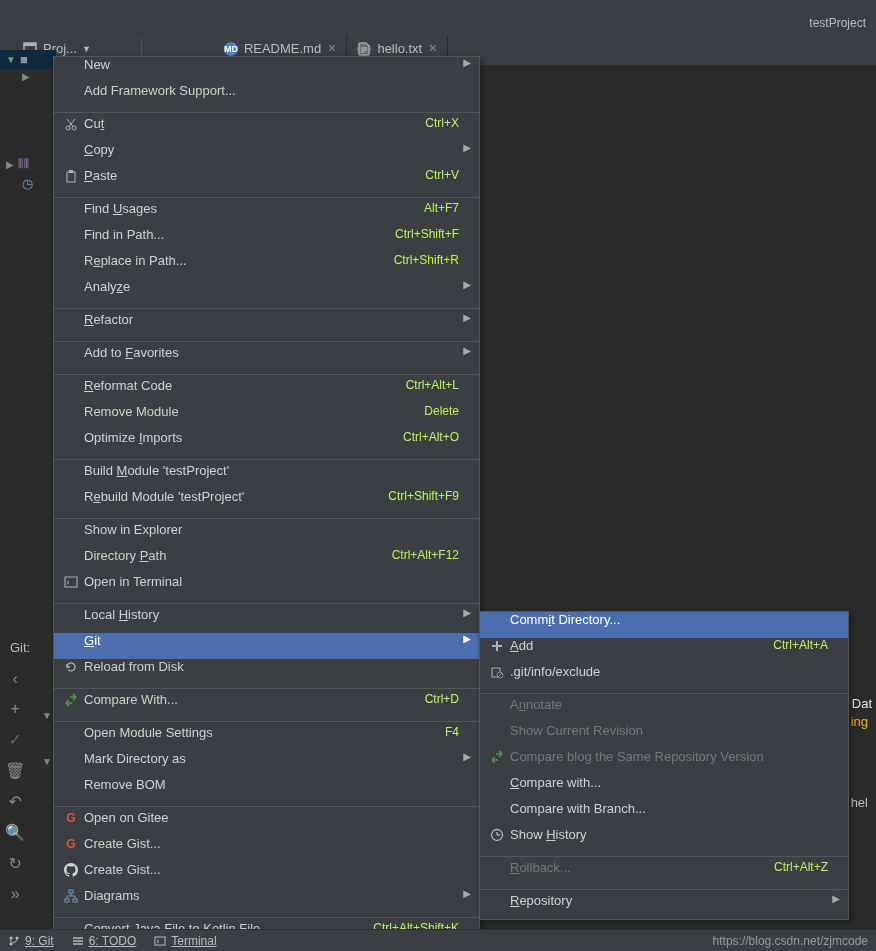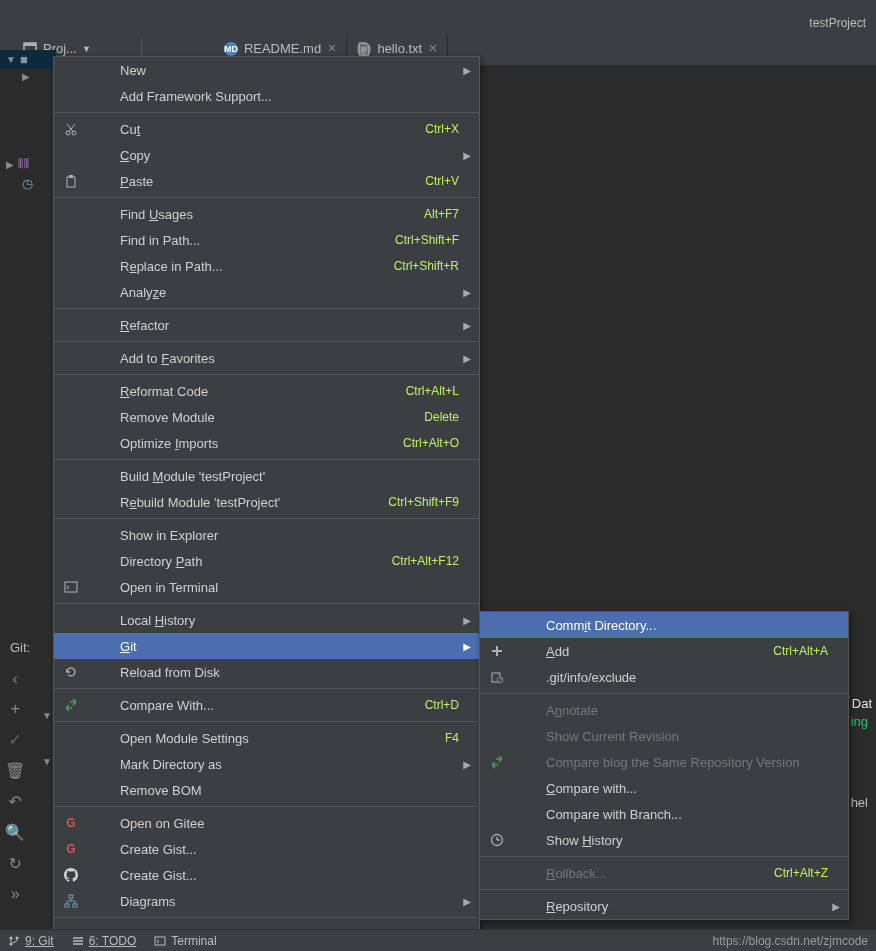--- a/index.html
+++ b/index.html
@@ -14,40 +14,40 @@
 .tab .close { color: #888; font-size: 11px; }
 .file-icon { width: 14px; height: 14px; display: inline-flex; align-items: center; justify-content: center; font-size: 9px; font-weight: bold; background: #4a86c6; color: #fff; border-radius: 7px; }
 .file-icon.txt { background: #6e6e6e; }
 .sidebar-area { position: absolute; left: 0; top: 50px; width: 56px; }
 .tree-row { display: flex; align-items: center; gap: 4px; padding: 2px 6px; color: #bbb; }
 .tree-row .arrow { color: #888; font-size: 10px; }
 .sidebar-icons { position: absolute; left: 5px; top: 670px; display: flex; flex-direction: column; gap: 12px; align-items: center; color: #888; }
 .sidebar-icons div { cursor: pointer; font-size: 16px; }
 .git-label { position: absolute; left: 10px; top: 640px; color: #bbb; }
 .right-text { position: absolute; right: 4px; top: 676px; color: #e5e5e5; margin-top: 20px; }
-.right-text2 { position: absolute; right: 8px; top: 714px; color: #22c55e; }
+.right-text2 { position: absolute; right: 8px; top: 714px; color: #eab308; }
 .right-text3 { position: absolute; right: 8px; top: 795px; color: #bbb; }
 
 .context-menu { position: absolute; background: #3c3f41; border: 1px solid #555; box-shadow: 2px 2px 6px rgba(0,0,0,.4); }
 .context-menu.main { left: 53px; top: 56px; width: 427px; }
 .context-menu.sub { left: 479px; top: 611px; width: 370px; }
-.menu-item { display: flex; align-items: center; height: 26px; padding: 0 20px 0 8px; cursor: pointer; color: #d0d0d0; position: relative; gap: 36px; }
+.menu-item { display: flex; height: 26px; padding: 0 20px 0 8px; cursor: pointer; color: #d0d0d0; position: relative; }
 .menu-item.highlight { background: #4b6eaf; color: #fff; }
 .menu-item.disabled { color: #777; cursor: default; }
 .menu-item .mi-icon { width: 18px; height: 16px; display: inline-flex; align-items: center; justify-content: center; margin-right: 4px; color: #AFB1B3; }
 .menu-item .label { flex: 1; }
 .menu-item .label .ul { text-decoration: underline; }
 .menu-item .shortcut { color: #bef264; font-size: 12px; }
 .menu-item .sub-arrow { position: absolute; right: 8px; color: #aaa; font-size: 10px; }
 .menu-item.highlight .sub-arrow { color: #fff; }
 .menu-sep { height: 1px; background: #555; margin: 3px 0; }
 .gitee-icon { color: #d9534f; font-weight: bold; font-size: 12px; }
 
 .statusbar { position: absolute; bottom: 0; left: 0; right: 0; height: 22px; background: #3c3f41; border-top: 1px solid #2d2f30; display: flex; align-items: center; padding: 0 8px; font-size: 12px; gap: 18px; color: #bbb; }
-.statusbar .sb-item { display: flex; align-items: center; gap: 5px; cursor: pointer; }
+.statusbar .sb-item { display: flex; align-items: center; gap: 5px; cursor: pointer; text-decoration: underline; }
 .statusbar .right { margin-left: auto; color: #999; }
 svg { display: block; }
 </style>
 </head>
 <body>
 
 <div class="titlebar"><span>testProject</span></div>
 
 <div class="toolbar">
   <div class="toolbar-btn">

